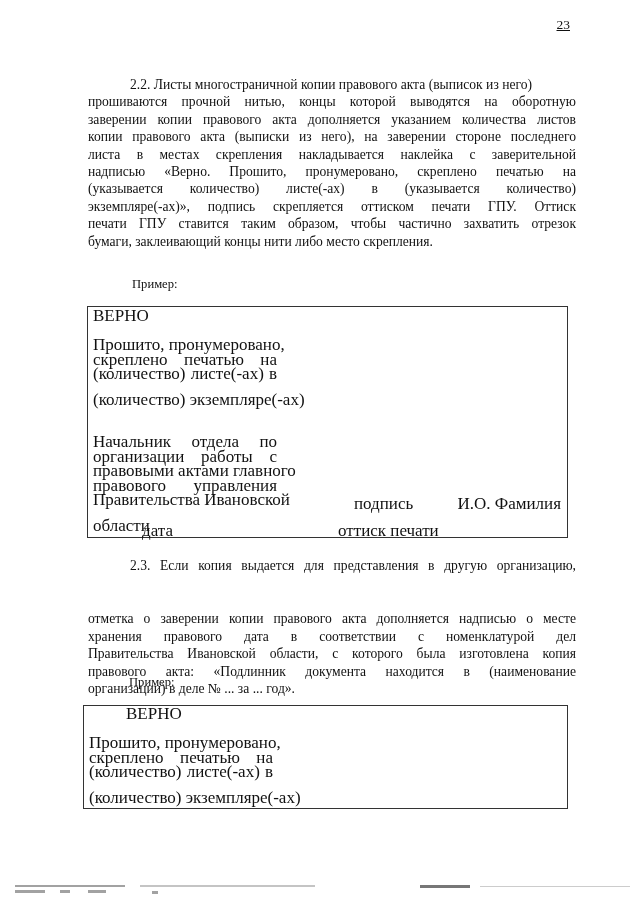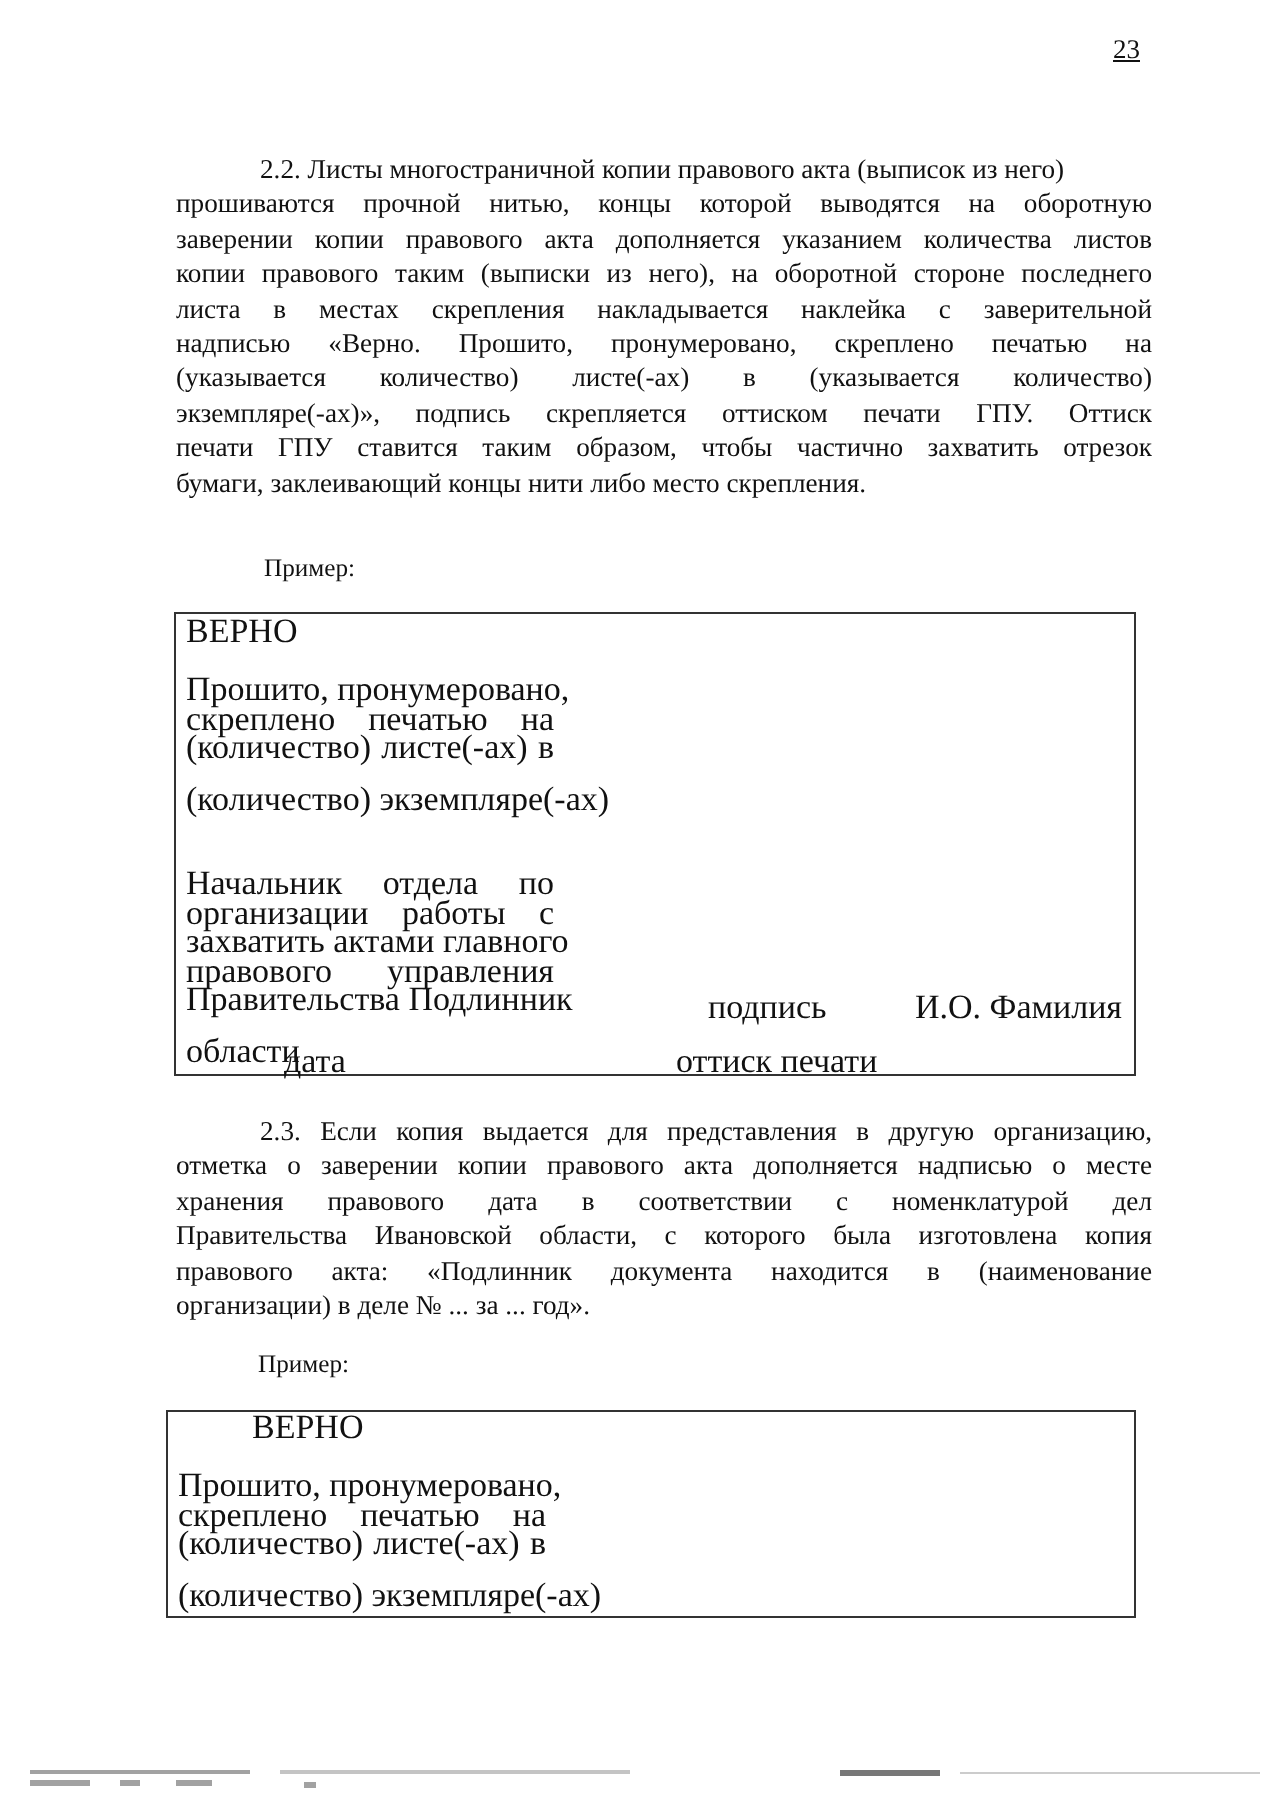--- a/index.html
+++ b/index.html
@@ -103,21 +103,21 @@
   </style>
 </head>
 <body>
 
 <div class="page-number">23</div>
 
 <div class="para" id="para-22">
   <span class="just-para first" style="display:block;text-indent:42px;">2.2. Листы многостраничной копии правового акта (выписок из него)</span>
   <span style="display:block;text-align:justify;text-align-last:justify;">прошиваются прочной нитью, концы которой выводятся на оборотную</span>
   <span style="display:block;text-align:justify;text-align-last:justify;">заверении копии правового акта дополняется указанием количества листов</span>
-  <span style="display:block;text-align:justify;text-align-last:justify;">копии правового таким (выписки из него), на оборотной стороне последнего</span>
+  <span style="display:block;text-align:justify;text-align-last:justify;">копии правового акта (выписки из него), на заверении стороне последнего</span>
   <span style="display:block;text-align:justify;text-align-last:justify;">листа в местах скрепления накладывается наклейка с заверительной</span>
   <span style="display:block;text-align:justify;text-align-last:justify;">надписью «Верно. Прошито, пронумеровано, скреплено печатью на</span>
   <span style="display:block;text-align:justify;text-align-last:justify;">(указывается количество) листе(-ах) в (указывается количество)</span>
   <span style="display:block;text-align:justify;text-align-last:justify;">экземпляре(-ах)», подпись скрепляется оттиском печати ГПУ. Оттиск</span>
   <span style="display:block;text-align:justify;text-align-last:justify;">печати ГПУ ставится таким образом, чтобы частично захватить отрезок</span>
   <span style="display:block;">бумаги, заклеивающий концы нити либо место скрепления.</span>
 </div>
 
 <div class="example-label" id="ex1-label">Пример:</div>
 
@@ -125,34 +125,34 @@
   <div class="stamp-text b1-verno">ВЕРНО</div>
   <div class="stamp-text b1-body">
     <span class="just-line">Прошито, пронумеровано,</span>
     <span class="just-line">скреплено печатью на</span>
     <span class="just-line">(количество) листе(-ах) в</span>
     <span class="just-line last">(количество) экземпляре(-ах)</span>
   </div>
   <div class="stamp-text b1-title">
     <span class="just-line">Начальник отдела по</span>
     <span class="just-line">организации работы с</span>
-    <span class="just-line">захватить актами главного</span>
+    <span class="just-line">правовыми актами главного</span>
     <span class="just-line">правового управления</span>
-    <span class="just-line">Правительства Подлинник</span>
+    <span class="just-line">Правительства Ивановской</span>
     <span class="just-line last">области</span>
   </div>
   <div class="stamp-text b1-sign">подпись</div>
   <div class="stamp-text b1-name">И.О. Фамилия</div>
   <div class="stamp-text b1-date">дата</div>
   <div class="stamp-text b1-seal">оттиск печати</div>
 </div>
 
 <div class="para" id="para-23">
   <span style="display:block;text-indent:42px;text-align:justify;text-align-last:justify;">2.3. Если копия выдается для представления в другую организацию,</span>
-  <span style="display:block;text-align:justify;text-align-last:justify;">отметка о заверении копии правового акта дополняется надписью о месте</span>
+  <span style="display:block;text-align:justify;text-align-last:justify;margin-top:36px;">отметка о заверении копии правового акта дополняется надписью о месте</span>
   <span style="display:block;text-align:justify;text-align-last:justify;">хранения правового дата в соответствии с номенклатурой дел</span>
   <span style="display:block;text-align:justify;text-align-last:justify;">Правительства Ивановской области, с которого была изготовлена копия</span>
   <span style="display:block;text-align:justify;text-align-last:justify;">правового акта: «Подлинник документа находится в (наименование</span>
   <span style="display:block;">организации) в деле № ... за ... год».</span>
 </div>
 
 <div class="example-label" id="ex2-label">Пример:</div>
 
 <div class="stamp-box" id="box2">
   <div class="stamp-text b2-verno">ВЕРНО</div>

